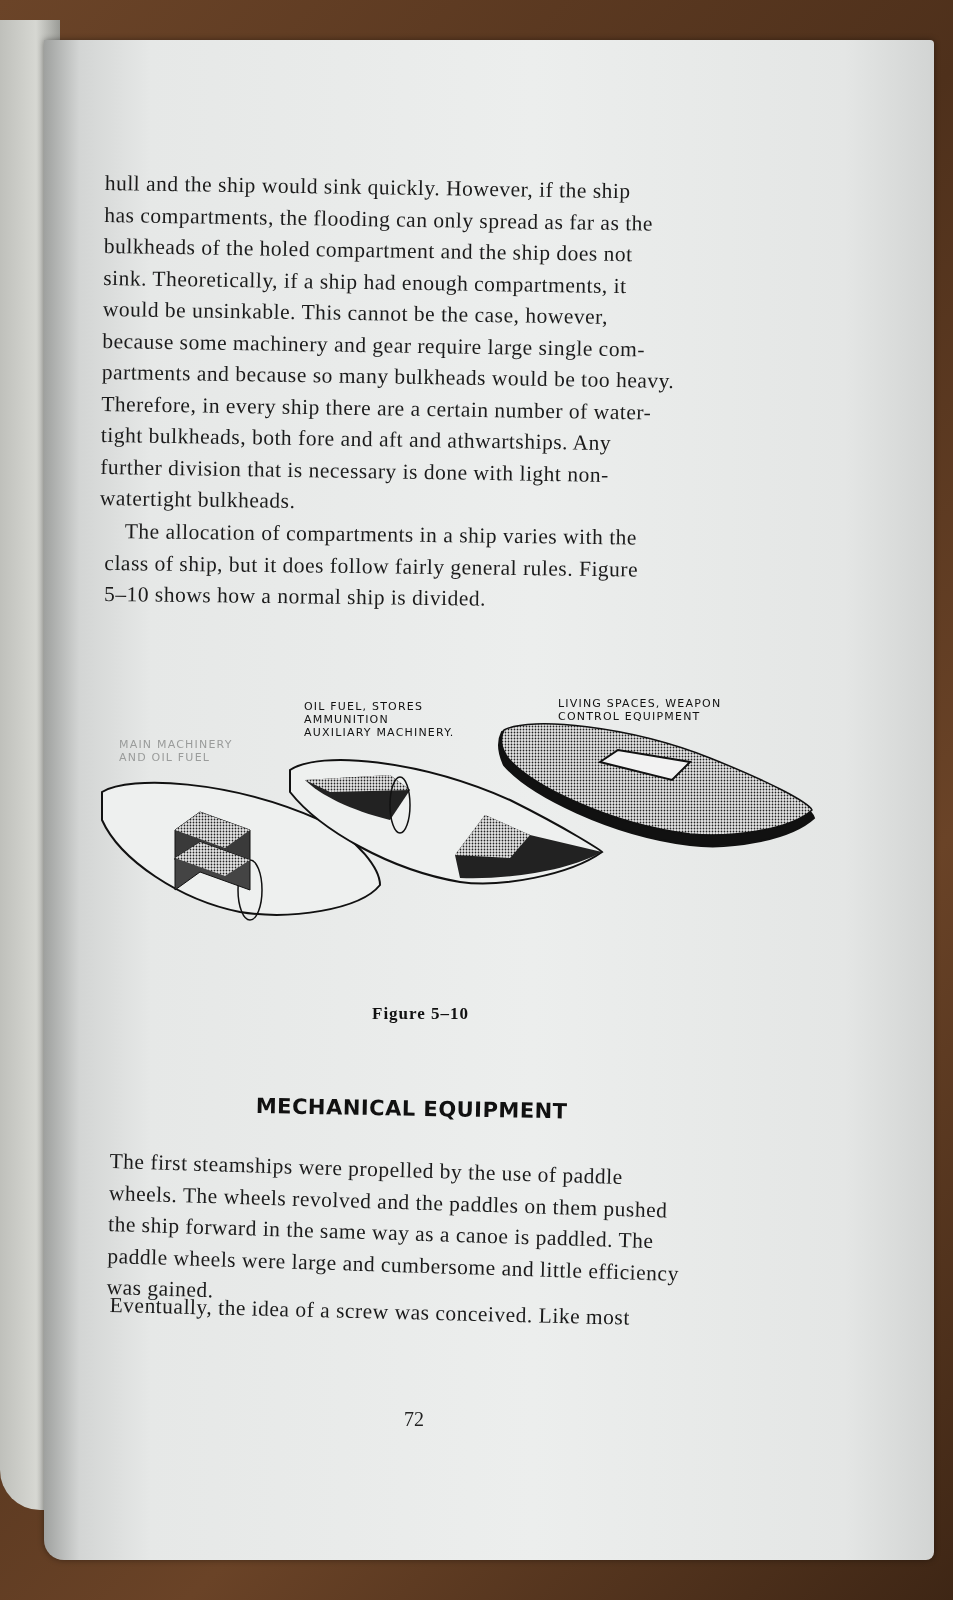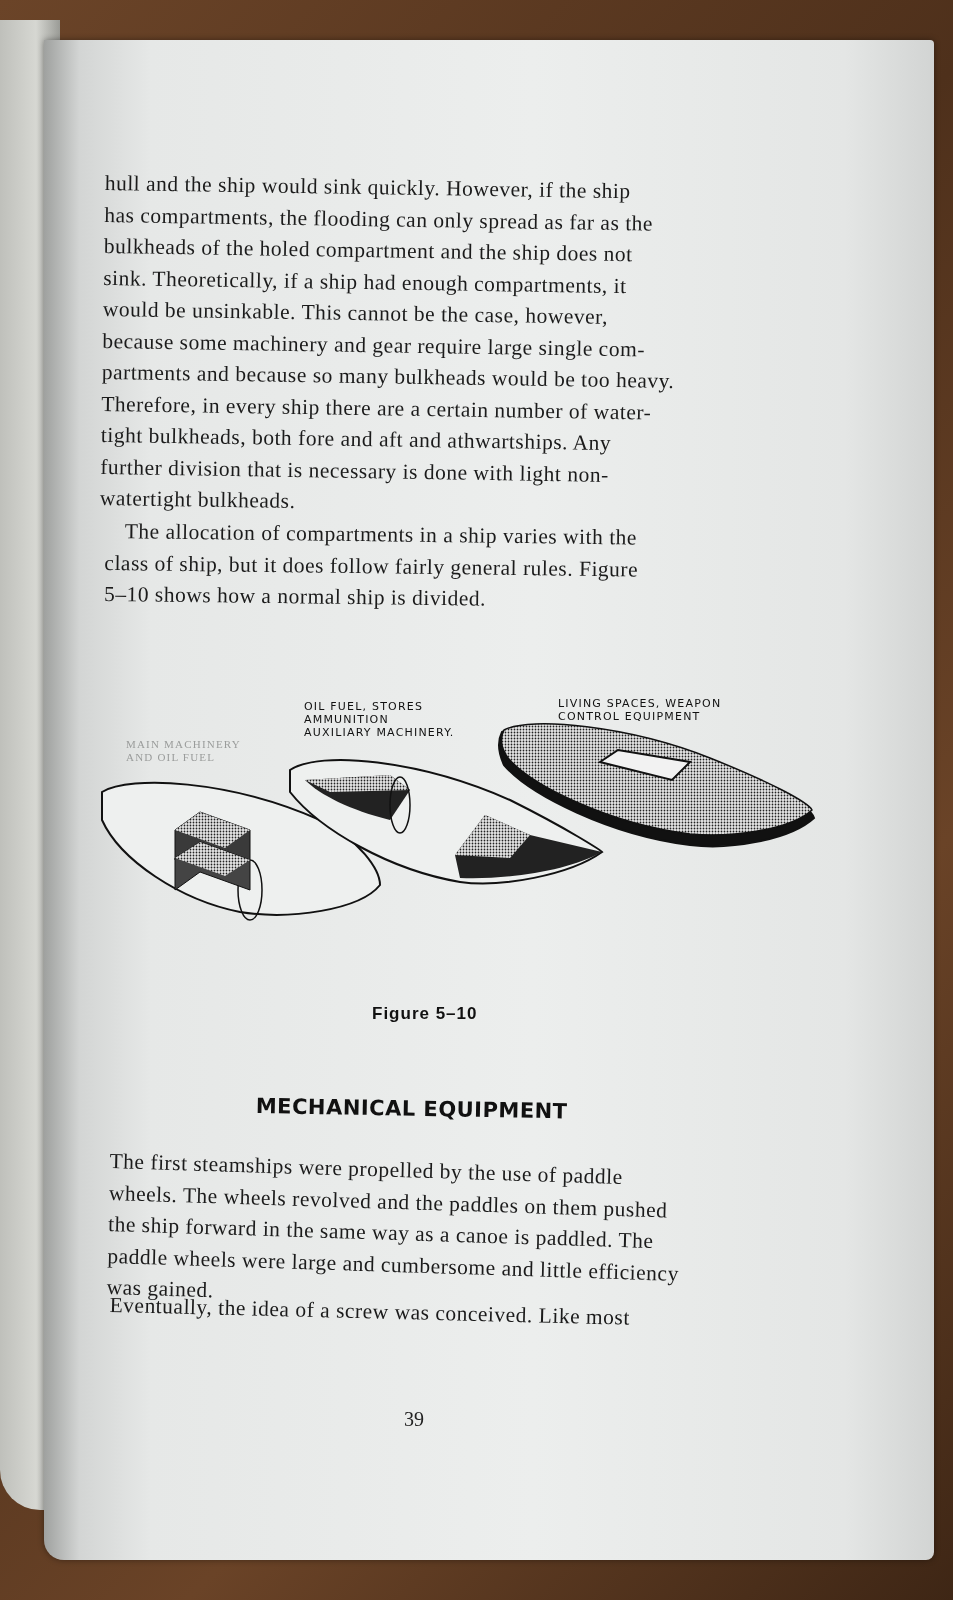--- a/index.html
+++ b/index.html
@@ -20,21 +20,21 @@
     font-family:"Liberation Serif",serif;font-size:21.5px;color:#1b1b1b;
     line-height:31.5px;text-align:justify;letter-spacing:0.5px;}
   .text-block p{margin:0;text-align:justify;text-align-last:left;}
   .p1{top:168px;transform:rotate(0.9deg);transform-origin:left top;}
   .p2{top:516px;transform:rotate(0.7deg);transform-origin:left top;}
   .p2 p{text-indent:20px;}
   .figure{position:absolute;left:90px;top:680px;width:740px;height:300px;}
   .label{position:absolute;font-family:"DejaVu Sans",sans-serif;font-size:11px;
     letter-spacing:1.2px;color:#111;line-height:13px;white-space:pre;}
   .label.faint{color:#9a9c9b;}
-  .caption{position:absolute;left:372px;top:1004px;font-family:Liberation Sans, sans-serif;
+  .caption{position:absolute;left:372px;top:1004px;font-family:Liberation Serif, serif;
     font-size:17px;font-weight:bold;letter-spacing:1px;color:#111;}
   .heading{position:absolute;left:256px;top:1094px;font-family:"DejaVu Sans",sans-serif;
     font-size:21px;font-weight:bold;letter-spacing:0.5px;color:#111;transform:rotate(1deg);transform-origin:left top;}
   .p3{top:1146px;left:110px;width:690px;transform:rotate(1.4deg) skewY(0.4deg);transform-origin:left top;}
   .p3 p{text-indent:0;}
   .p4{top:1290px;left:110px;width:690px;transform:rotate(1.4deg);transform-origin:left top;}
   .p4 p{text-indent:0;}
   .page-num{position:absolute;left:404px;top:1408px;font-family:"Liberation Serif",serif;
     font-size:20px;color:#222;}
 </style>
@@ -108,21 +108,21 @@
       <path d="M365,175 L395,135 L440,155 L420,178 Z" fill="url(#dots)"></path>
       <ellipse cx="310" cy="125" rx="10" ry="28" fill="none" stroke="#111" stroke-width="1.5"></ellipse>
     </g>
 
     <g>
       <path d="M412,52 C440,38 540,48 620,80 C680,105 720,125 724,138 C700,160 640,170 600,165 C520,155 440,115 414,85 C408,72 408,60 412,52 Z" fill="#111" stroke="#111" stroke-width="2"></path>
       <path d="M414,50 C440,36 540,46 620,78 C680,102 718,122 722,130 C700,150 640,158 600,154 C520,144 442,106 418,78 C410,66 410,58 414,50 Z" fill="url(#dots)" stroke="#111" stroke-width="1.5"></path>
       <path d="M510,82 L528,70 L600,82 L582,100 Z" fill="#f2f2f2" stroke="#111" stroke-width="2"></path>
     </g>
   </svg>
-  <div class="label faint" style="left:36px;top:58px;font-family:Liberation Serif, serif;">MAIN MACHINERY
+  <div class="label faint" style="left:29px;top:58px;">MAIN MACHINERY
 AND OIL FUEL</div>
   <div class="label" style="left:214px;top:20px;">OIL FUEL, STORES
 AMMUNITION
 AUXILIARY MACHINERY.</div>
   <div class="label" style="left:468px;top:17px;">LIVING SPACES, WEAPON
 CONTROL EQUIPMENT</div>
 </div>
 
 <div class="caption">Figure 5–10</div>
 
@@ -133,13 +133,13 @@
   <p>wheels. The wheels revolved and the paddles on them pushed</p>
   <p>the ship forward in the same way as a canoe is paddled. The</p>
   <p>paddle wheels were large and cumbersome and little efficiency</p>
   <p>was gained.</p>
 </div>
 
 <div class="text-block p4">
   <p>Eventually, the idea of a screw was conceived. Like most</p>
 </div>
 
-<div class="page-num">39</div>
+<div class="page-num">72</div>
 
 </body></html>

